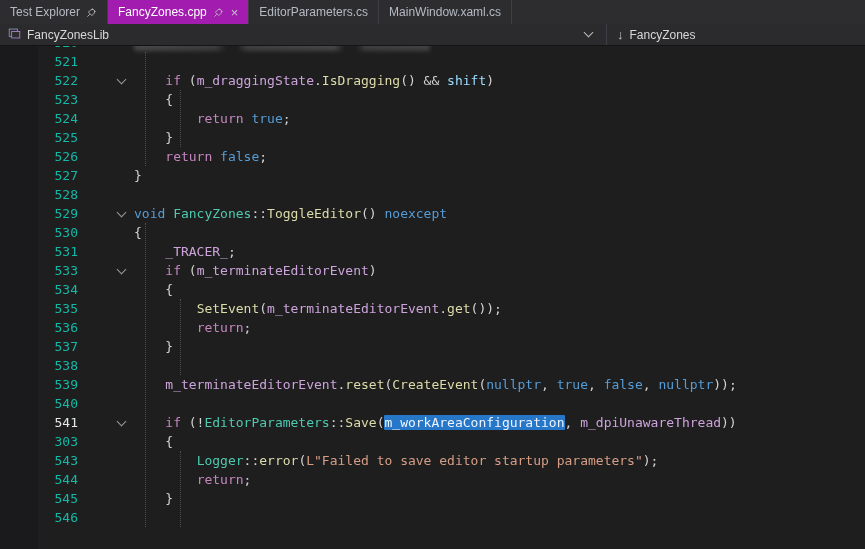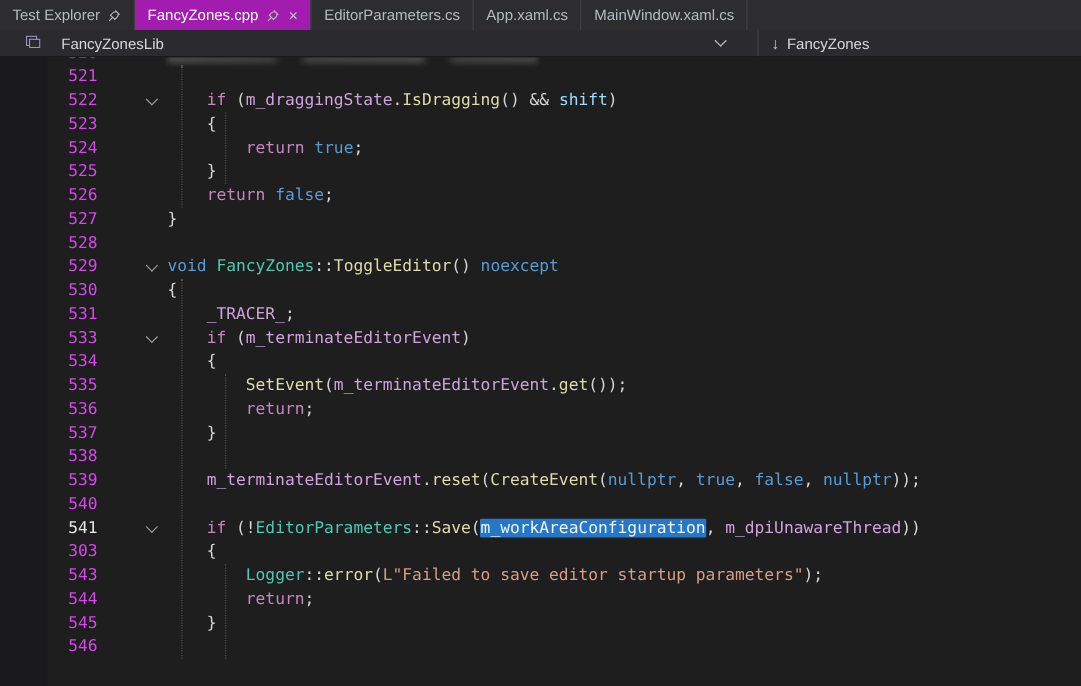--- a/index.html
+++ b/index.html
@@ -10,34 +10,34 @@
   .tabbar{display:flex;height:24px;background:#2d2d30;align-items:stretch;overflow:hidden;}
   .tab{display:flex;align-items:center;gap:6px;padding:0 10px;font-size:12px;color:#b4bac4;
        border-right:1px solid #3e3e46;white-space:nowrap;cursor:default;}
   .tab.active{background:#a21caf;color:#ffffff;}
   .tab .pin{display:flex;align-items:center;}
   .tab .tab-close{font-size:13px;line-height:1;color:#c5c5c5;margin-left:1px;}
 
   
   .navbar{display:flex;height:21px;background:#2b2b2e;border-bottom:1px solid #141414;
           font-size:12px;color:#d8d8d8;}
-  .nav-left{width:607px;display:flex;align-items:center;gap:16px;padding:0 20px;
+  .nav-left{width:607px;display:flex;align-items:center;gap:6px;padding:0 8px;
             border-right:1px solid #3e3e46;box-sizing:border-box;}
   .nav-left .spacer{flex:1;}
   .chev{width:6px;height:6px;border-right:1px solid #bdbdbd;border-bottom:1px solid #bdbdbd;
         transform:rotate(45deg);margin-top:-4px;margin-right:6px;}
   .nav-right{flex:1;display:flex;align-items:center;gap:6px;padding:0 10px;}
   .down-arrow{color:#c8c8c8;font-size:13px;line-height:1;}
 
   
   .editor{position:relative;width:865px;height:503px;background:#1e1e1e;overflow:hidden;}
   .margin-strip{position:absolute;left:0;top:0;width:38px;height:100%;background:#1a1a1c;}
   .lines{position:absolute;left:0;top:-13px;right:0;}
   .row{display:flex;height:19px;line-height:19px;font-family:"DejaVu Sans Mono",monospace;font-size:13px;}
-  .row .num{width:78px;text-align:right;color:#d946ef;flex:none;}
+  .row .num{width:78px;text-align:right;color:#14b8a6;flex:none;}
   .row.current .num{color:#e4e8eb;}
   .foldcol{width:56px;flex:none;position:relative;}
   .fold-chev{position:absolute;left:40px;top:5px;width:6px;height:6px;
              border-right:1.3px solid #9a9a9a;border-bottom:1.3px solid #9a9a9a;transform:rotate(45deg);}
   .code{white-space:pre;color:#d4d4d4;flex:1;}
   .tk-sel{border-radius:1px;}
   .guide{position:absolute;width:0;border-left:1px dotted #4c4c4c;}
   .redact{height:15px;margin-top:3px;width:296px;border-radius:2px;filter:blur(2px);opacity:.55;
           background:linear-gradient(90deg,#6a6a6a 0%,#555 28%,transparent 31%,transparent 35%,
                      #5a5a5a 38%,#666 68%,transparent 71%,transparent 75%,#585858 78%,#606060 100%);}
@@ -60,23 +60,20 @@
         <span>FancyZones.cpp</span>
         <span class="pin">
           <svg width="11" height="11" viewBox="0 0 16 16" fill="none" stroke="#b8b8b8" stroke-width="1.3">
             <path d="M9 2l5 5M10.5 3.5L7 4 3.5 7.5l5 5L12 9l.5-3.5M5.5 10.5L2 14"></path>
           </svg>
         </span>
         <span class="tab-close">×</span>
       </div>
       <div class="tab">
         <span>EditorParameters.cs</span>
-      </div>
-      <div class="tab">
-        <span>App.xaml.cs</span>
       </div>
       <div class="tab">
         <span>MainWindow.xaml.cs</span>
       </div>
     </div>
 
   <div class="navbar">
     <div class="nav-left">
       <span class="proj-icon">
         <svg width="13" height="13" viewBox="0 0 16 16">

